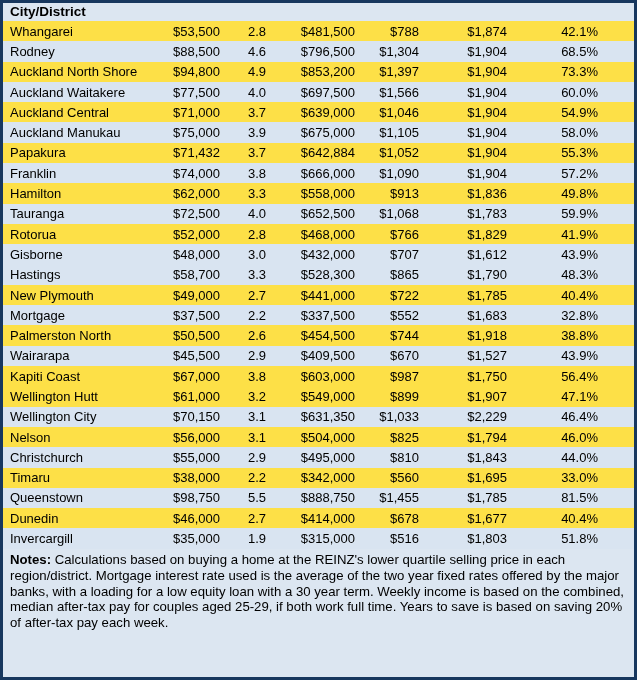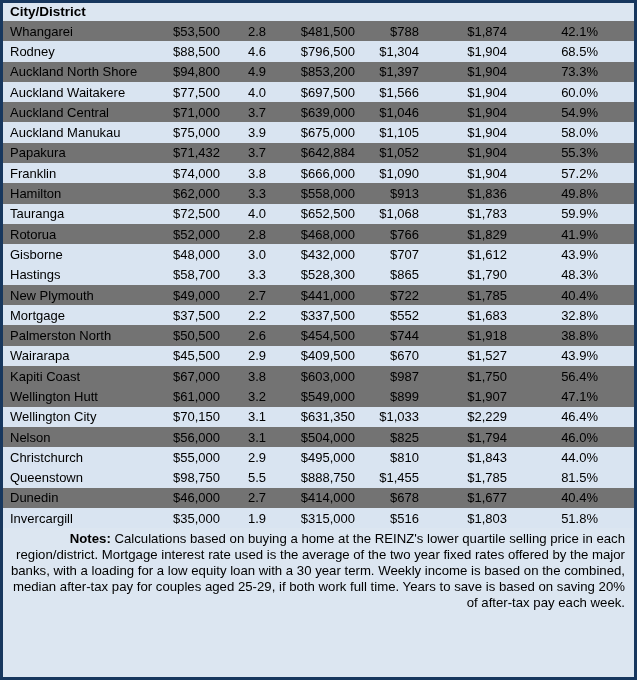--- a/index.html
+++ b/index.html
@@ -32,31 +32,30 @@
     padding: 0;
   }
   tr.header-row { height: 18px; background: #dce6f1; }
   tr.header-row th {
     text-align: left;
     padding-left: 7px;
     font-size: 13.5px;
     font-weight: bold;
   }
   tbody tr { height: 20.3px; }
-  tr.band-a { background: #737373; }  
+  tr.band-a { background: #fde047; }  
   tr.band-b { background: #d9e4f1; border-radius: 7px; }  
   td.c-city { text-align: left; padding-left: 7px; }
   td.num { text-align: right; }
   .notes {
     flex: 1;
     background: #dce6f1;
     padding: 3px 9px 0 7px;
     font-size: 13.2px;
     line-height: 15.9px;
-    text-align: right;
   }
   .notes b { font-weight: bold; }
 </style>
 </head>
 <body>
 
 <div class="frame">
   <table>
     <colgroup>
       <col style="width:160px">
@@ -287,20 +286,30 @@
         <tr class="band-b">
           <td class="c-city">Christchurch</td>
           <td class="num">$55,000</td>
           <td class="num">2.9</td>
           <td class="num">$495,000</td>
           <td class="num">$810</td>
           <td class="num">$1,843</td>
           <td class="num">44.0%</td>
           <td></td>
         </tr>
+        <tr class="band-a">
+          <td class="c-city">Timaru</td>
+          <td class="num">$38,000</td>
+          <td class="num">2.2</td>
+          <td class="num">$342,000</td>
+          <td class="num">$560</td>
+          <td class="num">$1,695</td>
+          <td class="num">33.0%</td>
+          <td></td>
+        </tr>
         <tr class="band-b">
           <td class="c-city">Queenstown</td>
           <td class="num">$98,750</td>
           <td class="num">5.5</td>
           <td class="num">$888,750</td>
           <td class="num">$1,455</td>
           <td class="num">$1,785</td>
           <td class="num">81.5%</td>
           <td></td>
         </tr>

